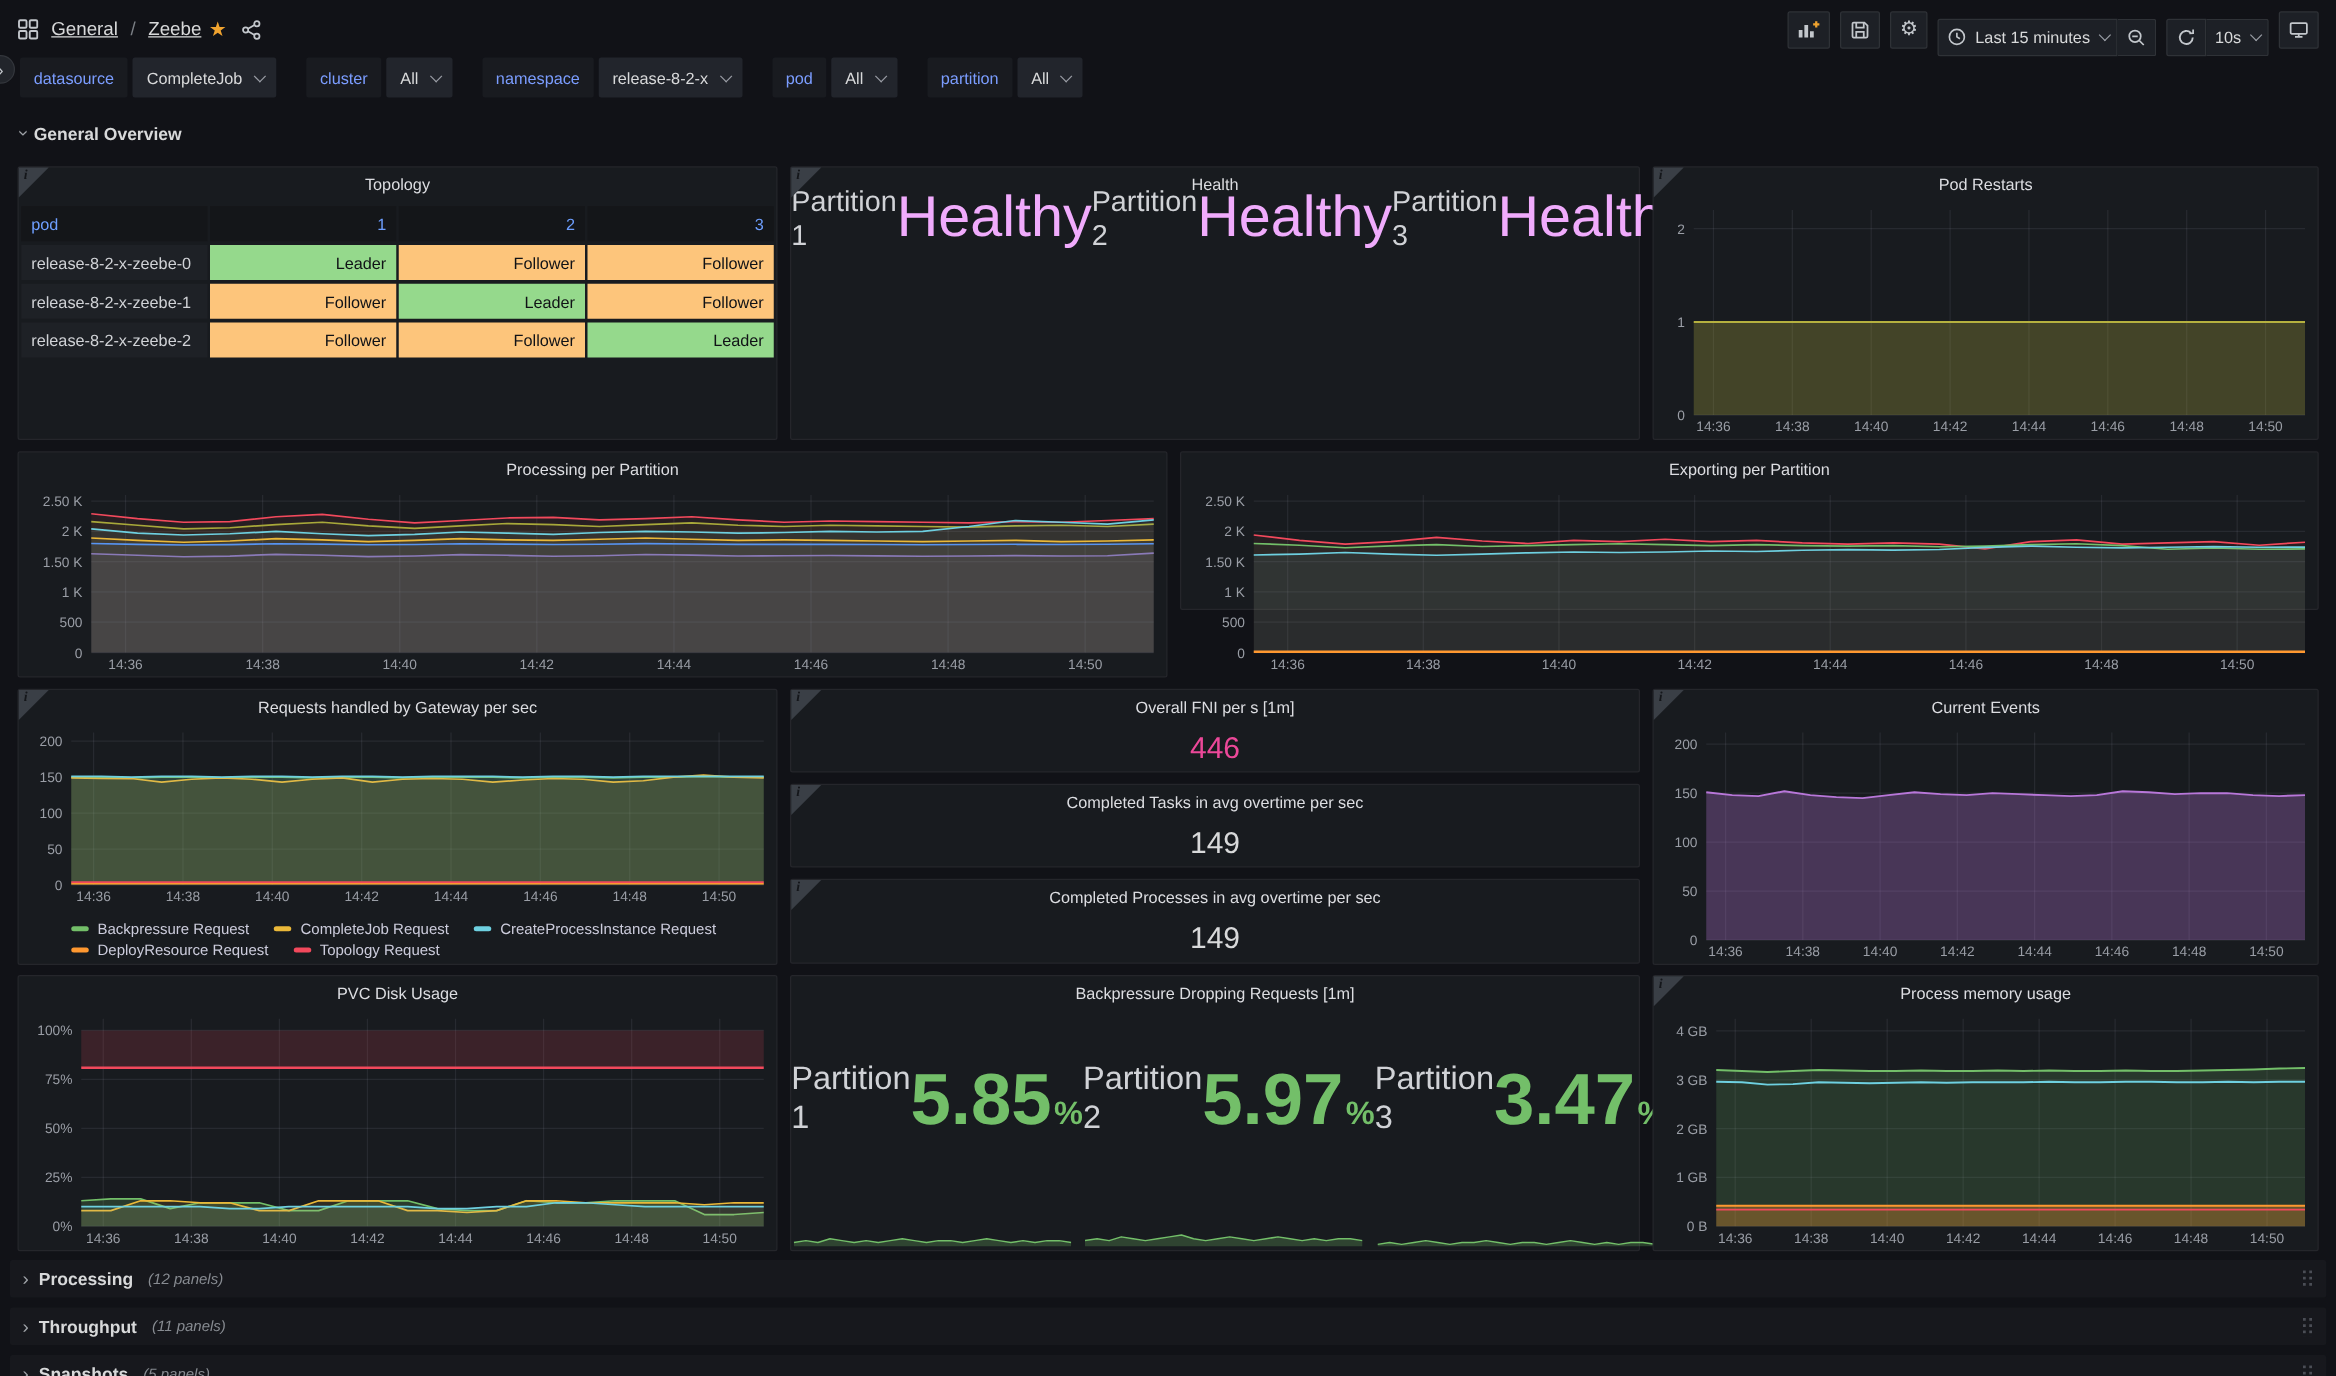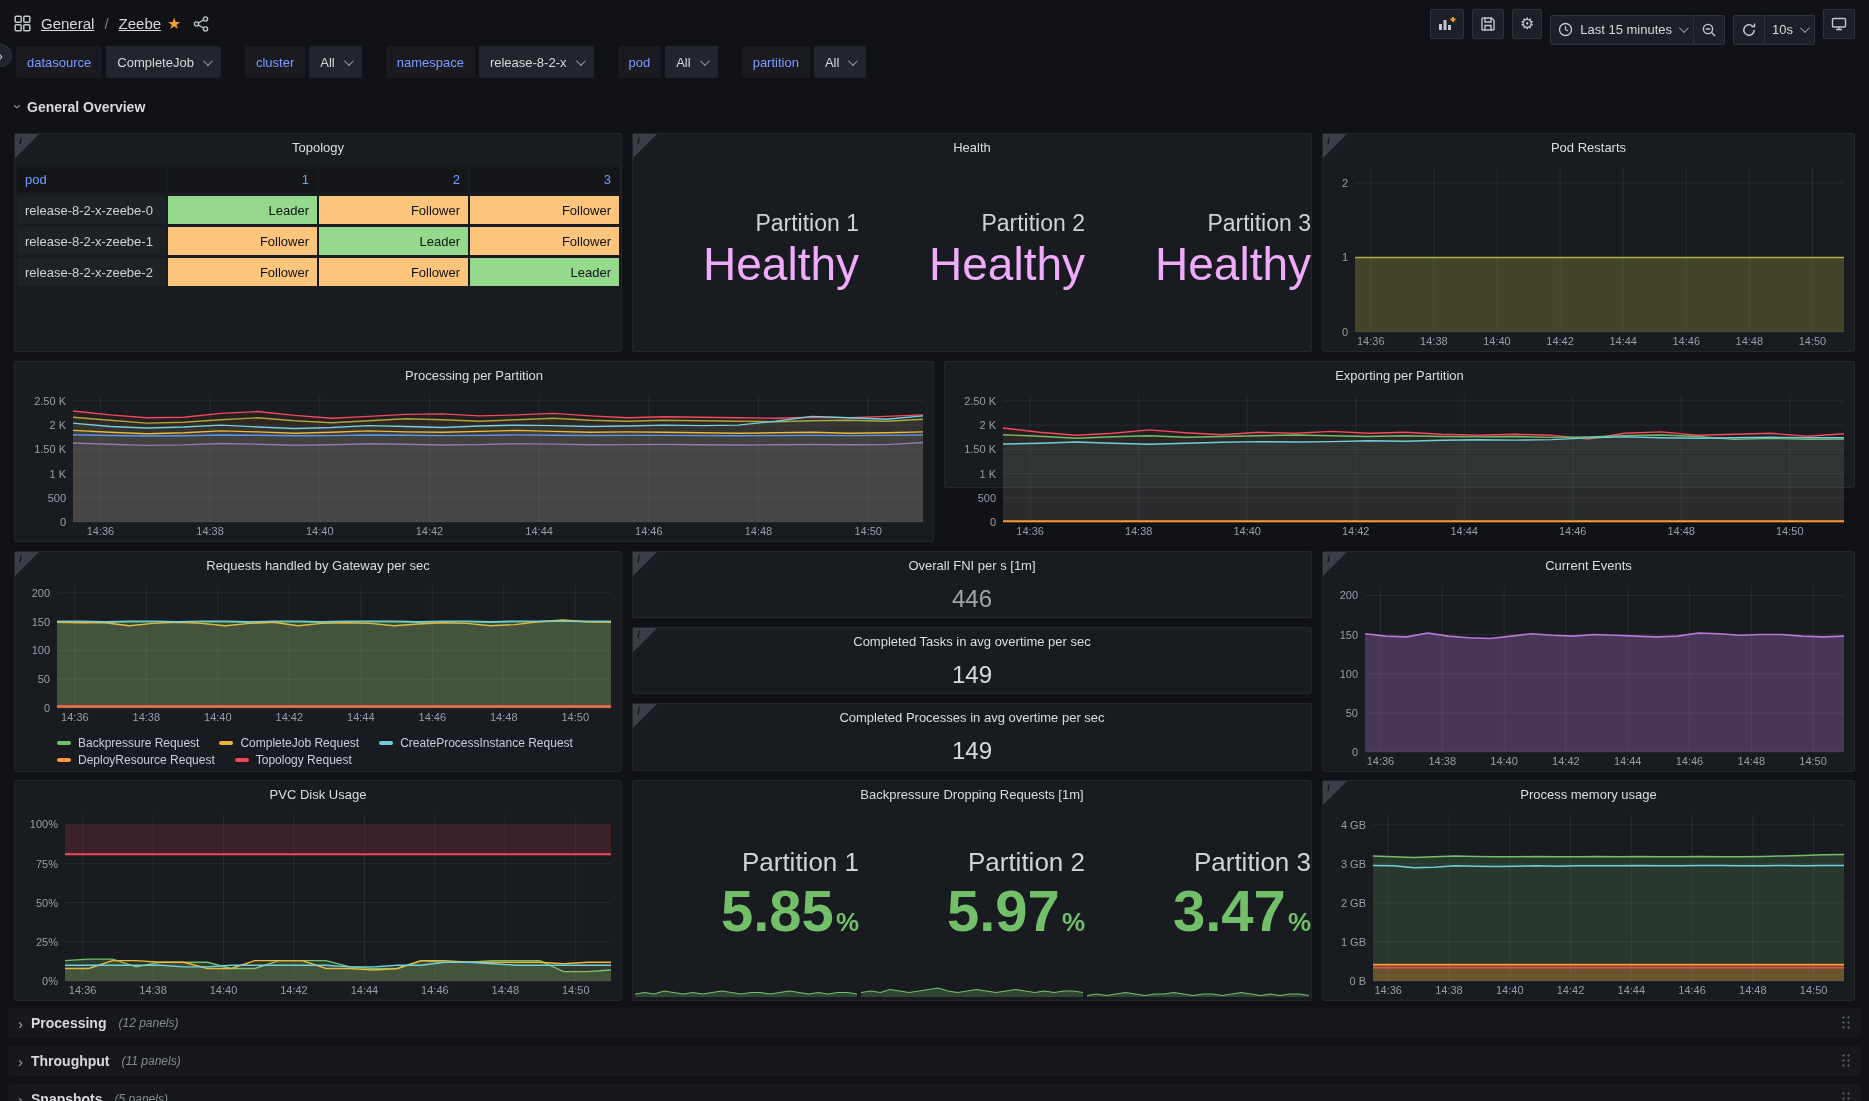--- a/index.html
+++ b/index.html
@@ -53,21 +53,21 @@
   
   .topo-table{width:100%;border-collapse:separate;border-spacing:2px 3px;font-size:13px;}
   .topo-table td{height:28px;padding:0 8px;}
   .topo-head td{background:#141619;color:#6e9fff;}
   .topo-head td.num{text-align:right;}
   .topo-pod{background:#1e2126;color:#d0d2d6;}
   .role-cell{text-align:right;color:#101216;}
 
   
   .tri-wrap{position:absolute;top:28px;left:0;right:0;bottom:0;display:flex;}
-  .tri-col{flex:1;display:flex;flex-direction:column;align-items:flex-end;position:relative;}
+  .tri-col{flex:1;display:flex;flex-direction:row;align-items:flex-start;position:relative;}
   .health .tri-col{justify-content:center;margin-top:-14px;}
   .big-label{font-size:23px;color:#d0d2d6;margin-bottom:2px;}
   .health-value{font-size:46px;font-weight:400;color:#f0abfc;line-height:1.1;}
   .bp .tri-col{padding-top:38px;}
   .bp-label{font-size:26px;color:#d0d2d6;}
   .bp-value{font-size:58px;font-weight:700;color:#73bf69;line-height:1.15;}
   .bp-unit{font-size:26px;font-weight:700;vertical-align:baseline;margin-left:2px;}
   .spark{position:absolute;left:2px;right:2px;bottom:2px;height:16px;}
 
   
@@ -458,21 +458,21 @@
         </span>
       </div>
   </div>
 
   <div class="panel" style="left:632px;top:551px;width:680px;height:67px;">
     <div class="corner-info">
         <b>i</b>
       </div>
     <div class="ptitle">Overall FNI per s [1m]</div>
     <div class="stat-mid">
-      <span class="stat-value" style="color: #a3a3a3;">446</span>
+      <span class="stat-value" style="color: #ec4899;">446</span>
     </div>
   </div>
 
   <div class="panel" style="left:632px;top:627px;width:680px;height:67px;">
     <div class="corner-info">
         <b>i</b>
       </div>
     <div class="ptitle">Completed Tasks in avg overtime per sec</div>
     <div class="stat-mid">
       <span class="stat-value">149</span>

